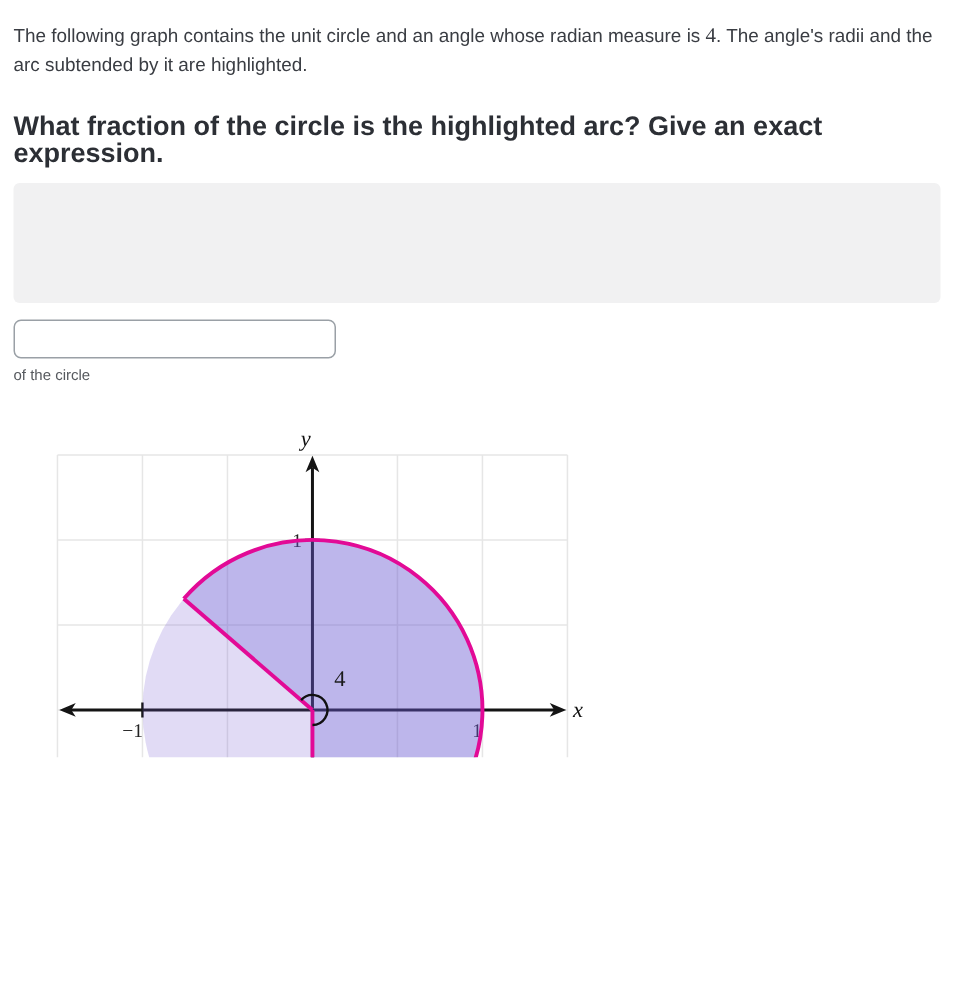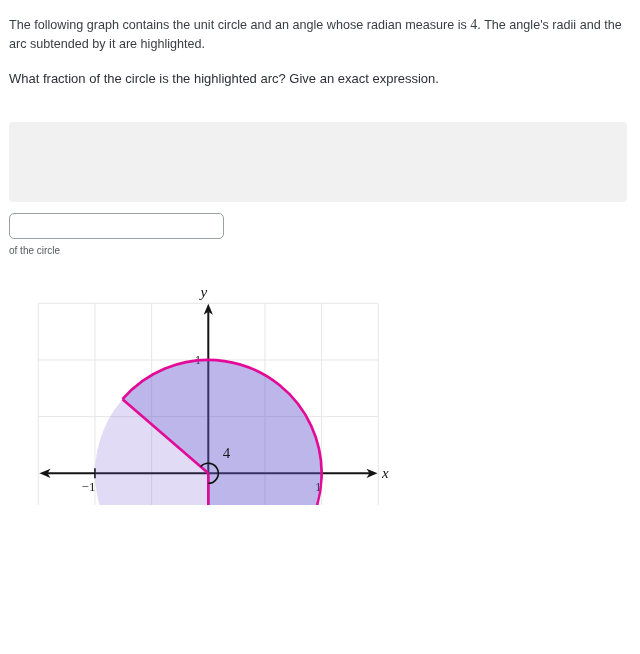--- a/index.html
+++ b/index.html
@@ -1,22 +1,22 @@
 <!DOCTYPE html>
 <html><head>
 <meta charset="utf-8">
 <style>
   html,body{margin:0;padding:0;background:#ffffff;}
   #page{position:relative;width:640px;height:505px;background:#ffffff;
         font-family:"Liberation Sans",sans-serif;overflow:hidden;}
   .qtext{position:absolute;left:9px;top:2px;width:616px;font-size:12.6px;
          line-height:19px;color:#3a3d43;}
   .math-serif{font-family:"Liberation Serif",serif;font-size:14px;}
-  .qprompt{position:absolute;left:9px;top:57px;width:616px;font-size:13px;
-           line-height:18px;font-weight:normal;color:#2c2f35;}
+  .qprompt{position:absolute;left:9px;top:57px;width:616px;font-size:18px;
+           line-height:18px;font-weight:bold;color:#2c2f35;}
   .exprbox{position:absolute;left:9px;top:122px;width:618px;height:80px;
            background:#f1f1f2;border-radius:4px;}
   .ansinput{position:absolute;left:9px;top:213px;width:215px;height:26px;
             border:1px solid #9aa0a6;border-radius:5px;box-sizing:border-box;
             background:#ffffff;padding:0 8px;font-size:13px;color:#21242c;outline:none;}
   .suffix{position:absolute;left:9px;top:245px;font-size:10px;color:#56595e;}
   #graph-svg{position:absolute;left:30px;top:281px;}
 </style>
 </head>
 <body>

